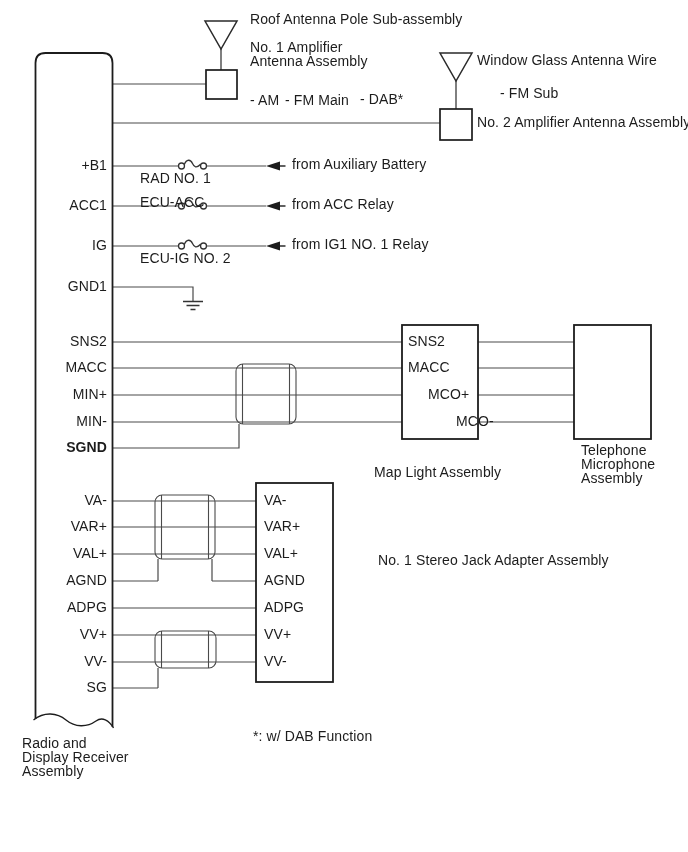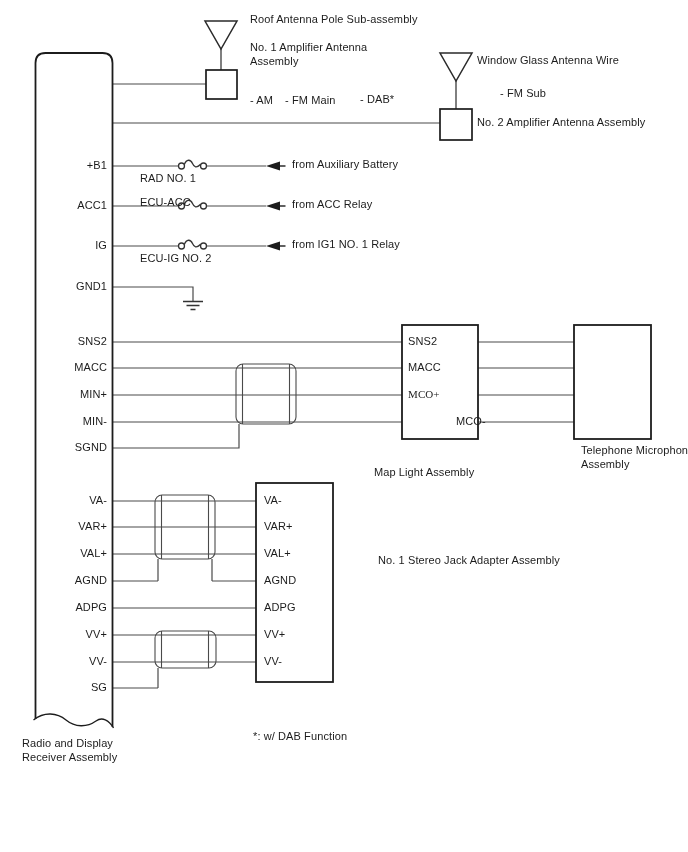--- a/index.html
+++ b/index.html
@@ -2,21 +2,21 @@
 <html><head>
 <meta charset="utf-8">
 <style>
   html,body{margin:0;padding:0;background:#fff;}
   .stage{
     position:relative;width:688px;height:852px;background:#ffffff;overflow:hidden;
     font-family:"Liberation Sans", sans-serif;color:#1c1c1c;
   }
   .stage svg{position:absolute;left:0;top:0;}
   .lbl{
-    position:absolute;font-size:11px;line-height:13px;white-space:nowrap;
+    position:absolute;font-size:14px;line-height:13px;white-space:nowrap;
     color:#1c1c1c;letter-spacing:0.1px;
   }
   .wrap{white-space:normal;line-height:14px;}
   .ctr{text-align:left;}
   .rt{text-align:right;}
 </style>
 </head>
 <body>
 
 <div class="stage">
@@ -130,33 +130,33 @@
   <div class="lbl ctr" style="left:140px;top:252px;width:100px;">ECU-IG NO. 2</div>
 
   <div class="lbl rt" style="right:581px;top:159px;">+B1</div>
   <div class="lbl rt" style="right:581px;top:199px;">ACC1</div>
   <div class="lbl rt" style="right:581px;top:239px;">IG</div>
   <div class="lbl rt" style="right:581px;top:280px;">GND1</div>
   <div class="lbl rt" style="right:581px;top:335px;">SNS2</div>
   <div class="lbl rt" style="right:581px;top:361px;">MACC</div>
   <div class="lbl rt" style="right:581px;top:388px;">MIN+</div>
   <div class="lbl rt" style="right:581px;top:415px;">MIN-</div>
-  <div class="lbl rt" style="right:581px;top:441px;">SGND</div>
+  <div class="lbl rt" style="right:581px;top:441px;font-weight:bold;">SGND</div>
   <div class="lbl rt" style="right:581px;top:494px;">VA-</div>
   <div class="lbl rt" style="right:581px;top:520px;">VAR+</div>
   <div class="lbl rt" style="right:581px;top:547px;">VAL+</div>
   <div class="lbl rt" style="right:581px;top:574px;">AGND</div>
   <div class="lbl rt" style="right:581px;top:601px;">ADPG</div>
   <div class="lbl rt" style="right:581px;top:628px;">VV+</div>
   <div class="lbl rt" style="right:581px;top:655px;">VV-</div>
   <div class="lbl rt" style="right:581px;top:681px;">SG</div>
 
   <div class="lbl" style="left:408px;top:335px;">SNS2</div>
   <div class="lbl" style="left:408px;top:361px;">MACC</div>
-  <div class="lbl" style="left:408px;top:388px;font-family:Liberation Serif, serif;">MCO+</div>
+  <div class="lbl" style="left:428px;top:388px;">MCO+</div>
   <div class="lbl" style="left:408px;top:415px;padding-left:48px;">MCO-</div>
   <div class="lbl" style="left:374px;top:444px;margin-top:22px;">Map Light Assembly</div>
 
   <div class="lbl wrap" style="left:541px;top:443px;width:130px;margin-left:40px;">Telephone Microphone Assembly</div>
 
   <div class="lbl" style="left:264px;top:494px;">VA-</div>
   <div class="lbl" style="left:264px;top:520px;">VAR+</div>
   <div class="lbl" style="left:264px;top:547px;">VAL+</div>
   <div class="lbl" style="left:264px;top:574px;">AGND</div>
   <div class="lbl" style="left:264px;top:601px;">ADPG</div>

